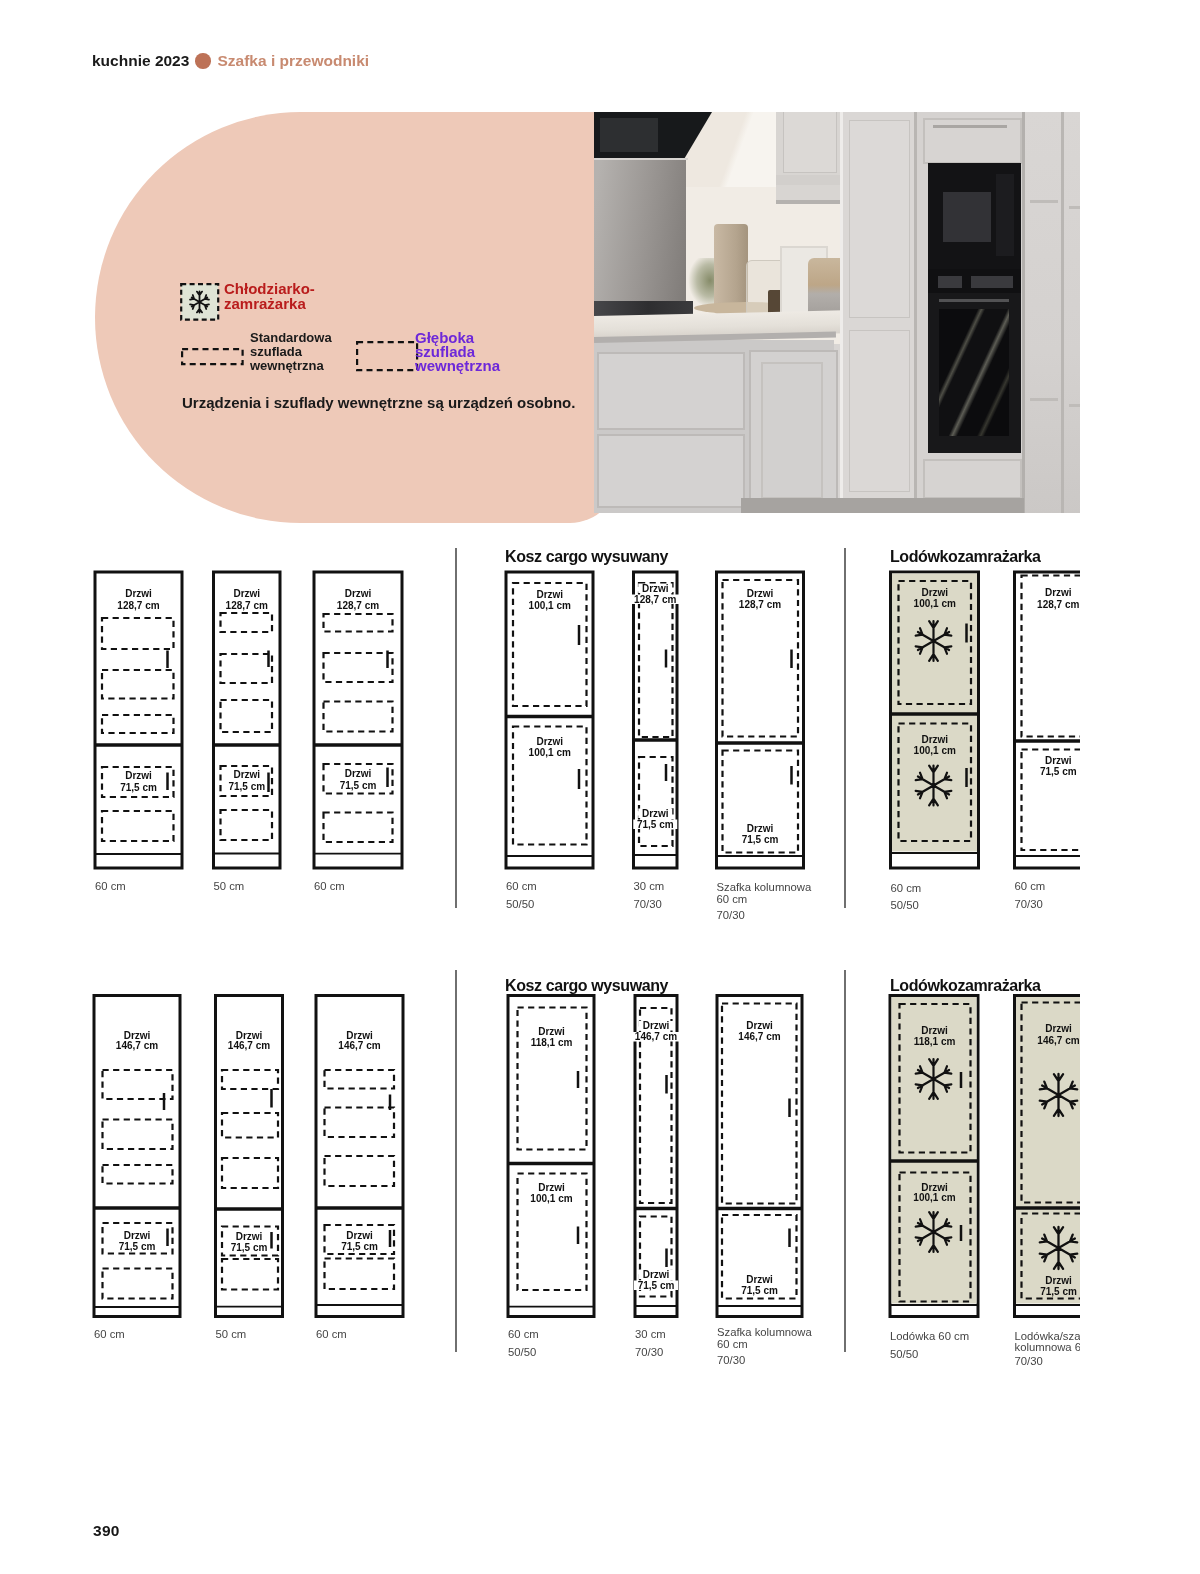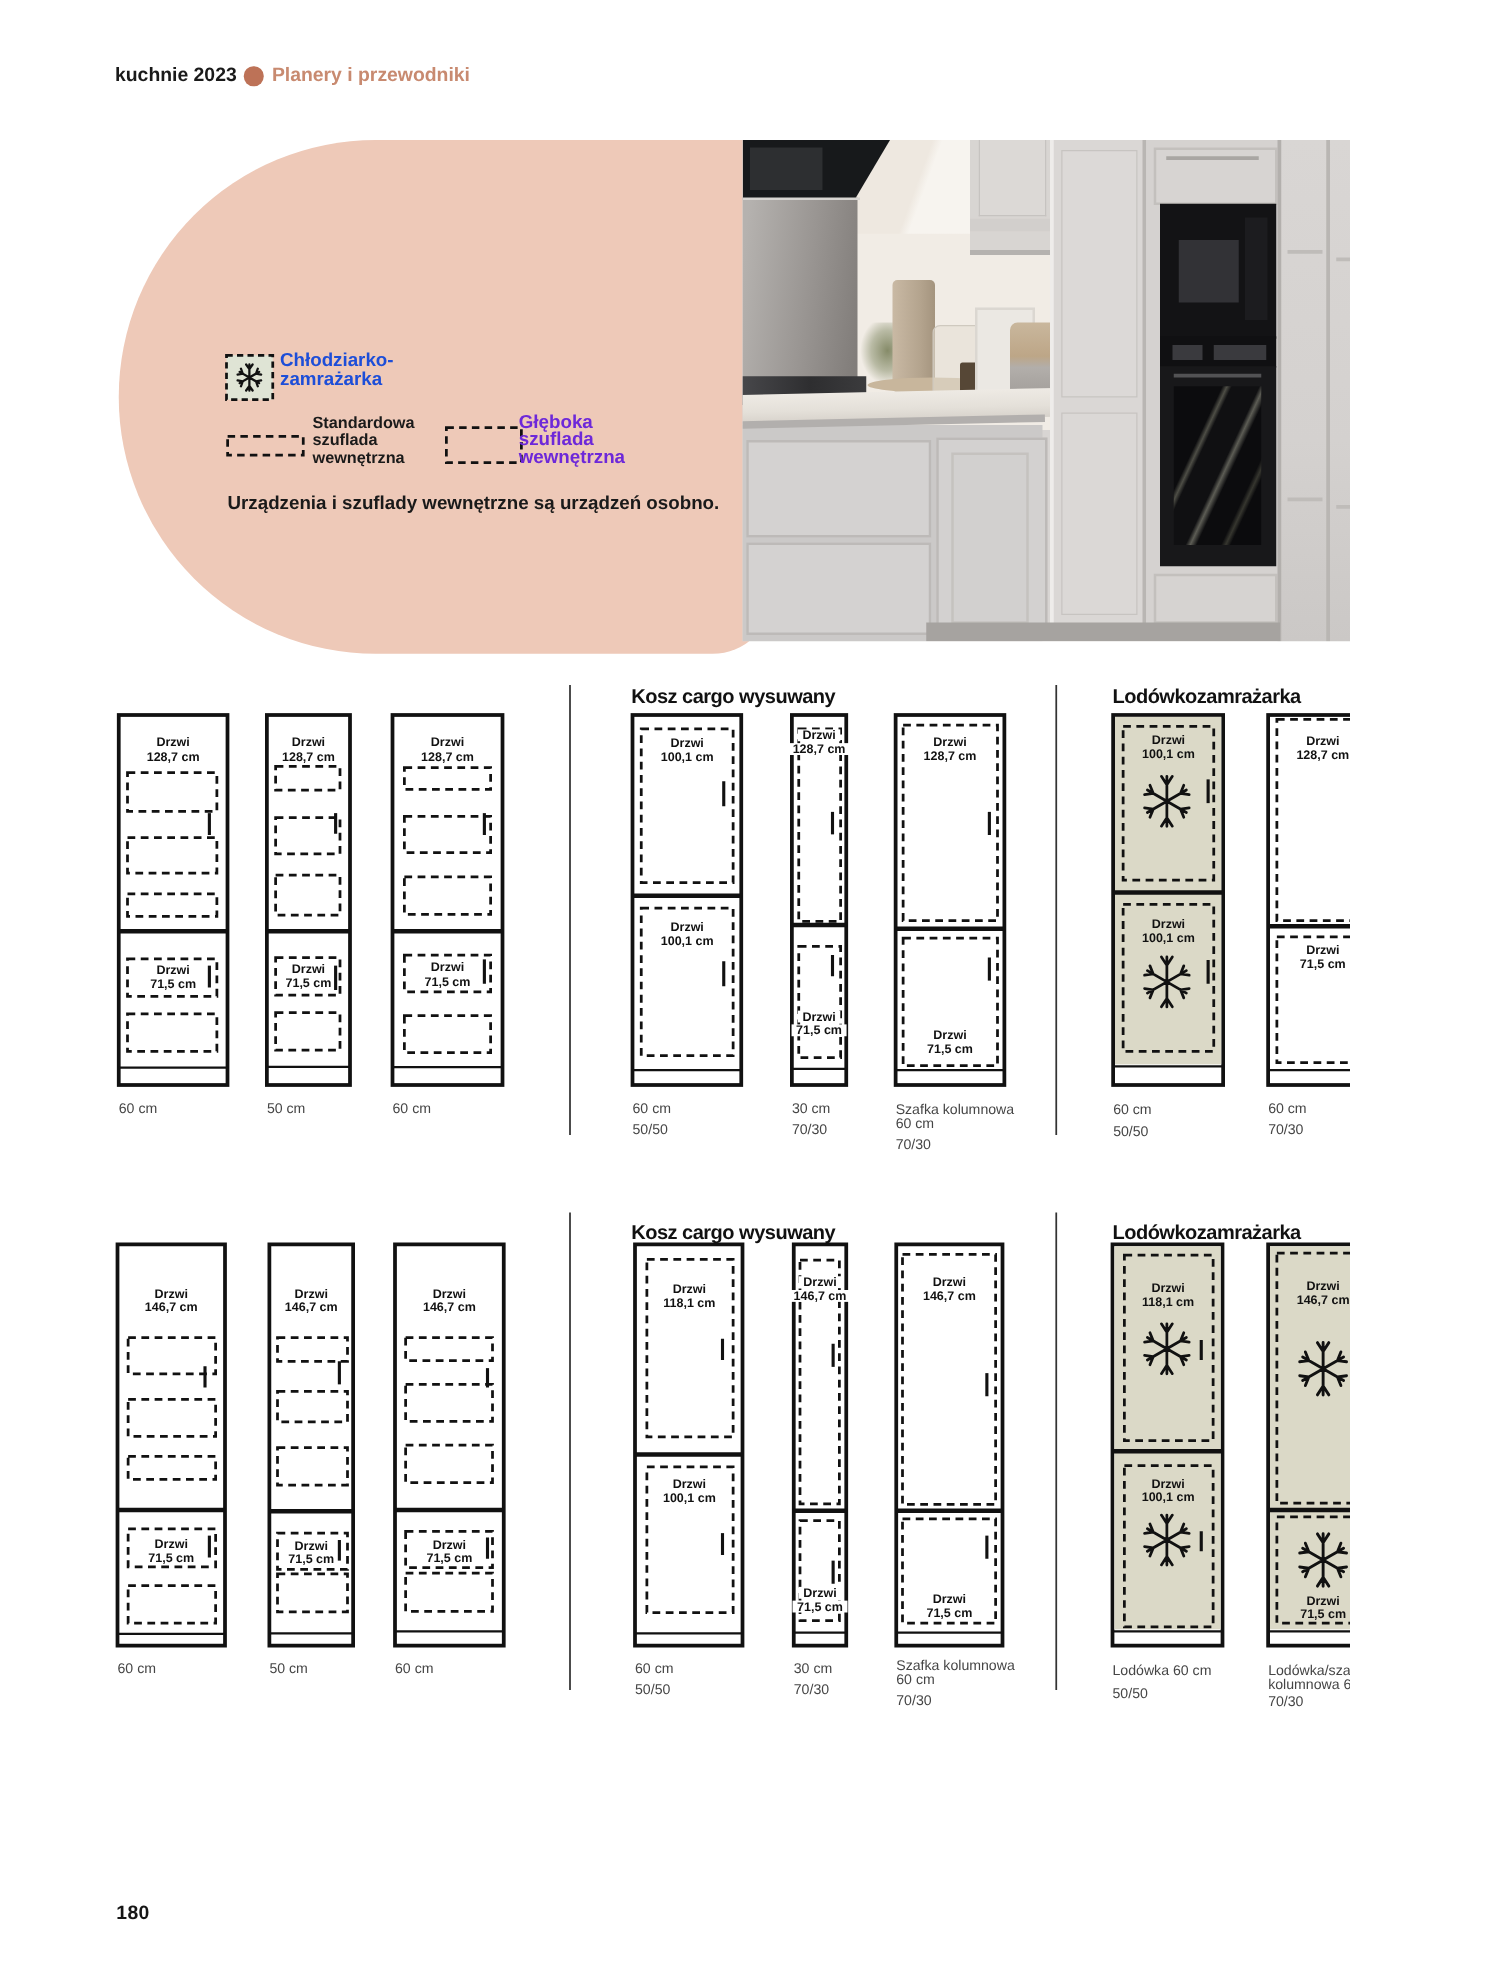--- a/index.html
+++ b/index.html
@@ -5,33 +5,33 @@
 .page{position:relative;width:1080px;height:1574px;background:#fff;font-family:"Liberation Sans",sans-serif;overflow:hidden;}
 .abs{position:absolute;}
 </style></head>
 <body>
 <div class="page">
 
 <div class="abs" style="left:92px;top:51.5px;font-size:15.5px;font-weight:bold;color:#1a1a1a;">kuchnie 2023</div>
 
 <div class="abs" style="left:195px;top:53px;width:15.5px;height:15.5px;border-radius:50%;background:#bd7257;"></div>
 
-<div class="abs" style="left:217.5px;top:51.5px;font-size:15.5px;font-weight:bold;color:#c88a70;">Planery i przewodniki</div>
+<div class="abs" style="left:217.5px;top:51.5px;font-size:15.5px;font-weight:bold;color:#c88a70;">Szafka i przewodniki</div>
 
 <div class="abs" style="left:95px;top:112px;width:523px;height:411px;background:#eec9b8;border-radius:205.5px 0 48px 205.5px;"></div>
 
 
 <svg class="abs" style="left:178px;top:281px;" width="44" height="42" viewBox="0 0 44 42">
 <rect x="3.2" y="3.2" width="37" height="35.5" fill="#dfe4d5" stroke="#111" stroke-width="2.2" stroke-dasharray="5 3.4"></rect>
 <g transform="translate(21.5,21)">
         <path d="M0,0 L0.00,-10.50 M0.00,-6.72 L2.58,-10.41 M0.00,-6.72 L-2.58,-10.41 M0,0 L-0.00,10.50 M-0.00,6.72 L-2.58,10.41 M-0.00,6.72 L2.58,10.41 M0,0 L7.79,-4.50 M5.30,-3.06 L9.44,-2.33 M5.30,-3.06 L6.74,-7.01 M0,0 L-7.79,-4.50 M-5.30,-3.06 L-6.74,-7.01 M-5.30,-3.06 L-9.44,-2.33 M0,0 L-7.79,4.50 M-5.30,3.06 L-9.44,2.33 M-5.30,3.06 L-6.74,7.01 M0,0 L7.79,4.50 M5.30,3.06 L6.74,7.01 M5.30,3.06 L9.44,2.33" fill="none" stroke="#111" stroke-width="1.8" stroke-linecap="round"></path>
       </g>
 </svg>
 
-<div class="abs" style="left:224px;top:282px;font-size:15px;line-height:14.7px;font-weight:bold;color:#1d4ed8;">Chłodziarko-<br>zamrażarka</div>
+<div class="abs" style="left:224px;top:282px;font-size:15px;line-height:14.7px;font-weight:bold;color:#b91c1c;">Chłodziarko-<br>zamrażarka</div>
 
 <svg class="abs" style="left:178px;top:345px;" width="68" height="22" viewBox="0 0 68 22">
 <rect x="4.1" y="4.1" width="60.5" height="15" fill="none" stroke="#111" stroke-width="2.2" stroke-dasharray="6 4.2"></rect>
 </svg>
 
 <div class="abs" style="left:250px;top:331px;font-size:13px;line-height:14px;font-weight:bold;color:#1a1a1a;">Standardowa<br>szuflada<br>wewnętrzna</div>
 
 <svg class="abs" style="left:353px;top:338px;" width="68" height="36 " viewBox="0 0 68 36">
 <rect x="4.1" y="4.1" width="60" height="28" fill="none" stroke="#111" stroke-width="2.2" stroke-dasharray="6 4.2"></rect>
 </svg>
@@ -513,15 +513,15 @@
 
 <line x1="1014.5" y1="1305" x2="1102.5" y2="1305" stroke="#111" stroke-width="1.8"></line>
 
 <text x="1014.5" y="1340" font-size="11.3" font-weight="400" text-anchor="start" fill="#454545">Lodówka/szafka</text>
 <text x="1014.5" y="1351" font-size="11.3" font-weight="400" text-anchor="start" fill="#454545">kolumnowa 60 cm</text>
 <text x="1014.5" y="1365" font-size="11.3" font-weight="400" text-anchor="start" fill="#454545">70/30</text>
 </g>
 </svg>
 
 
-<div class="abs" style="left:93px;top:1522px;font-size:15.5px;font-weight:bold;color:#161616;letter-spacing:0.3px;">180</div>
+<div class="abs" style="left:93px;top:1522px;font-size:15.5px;font-weight:bold;color:#161616;letter-spacing:0.3px;">390</div>
 
 </div>
 
 </body></html>

